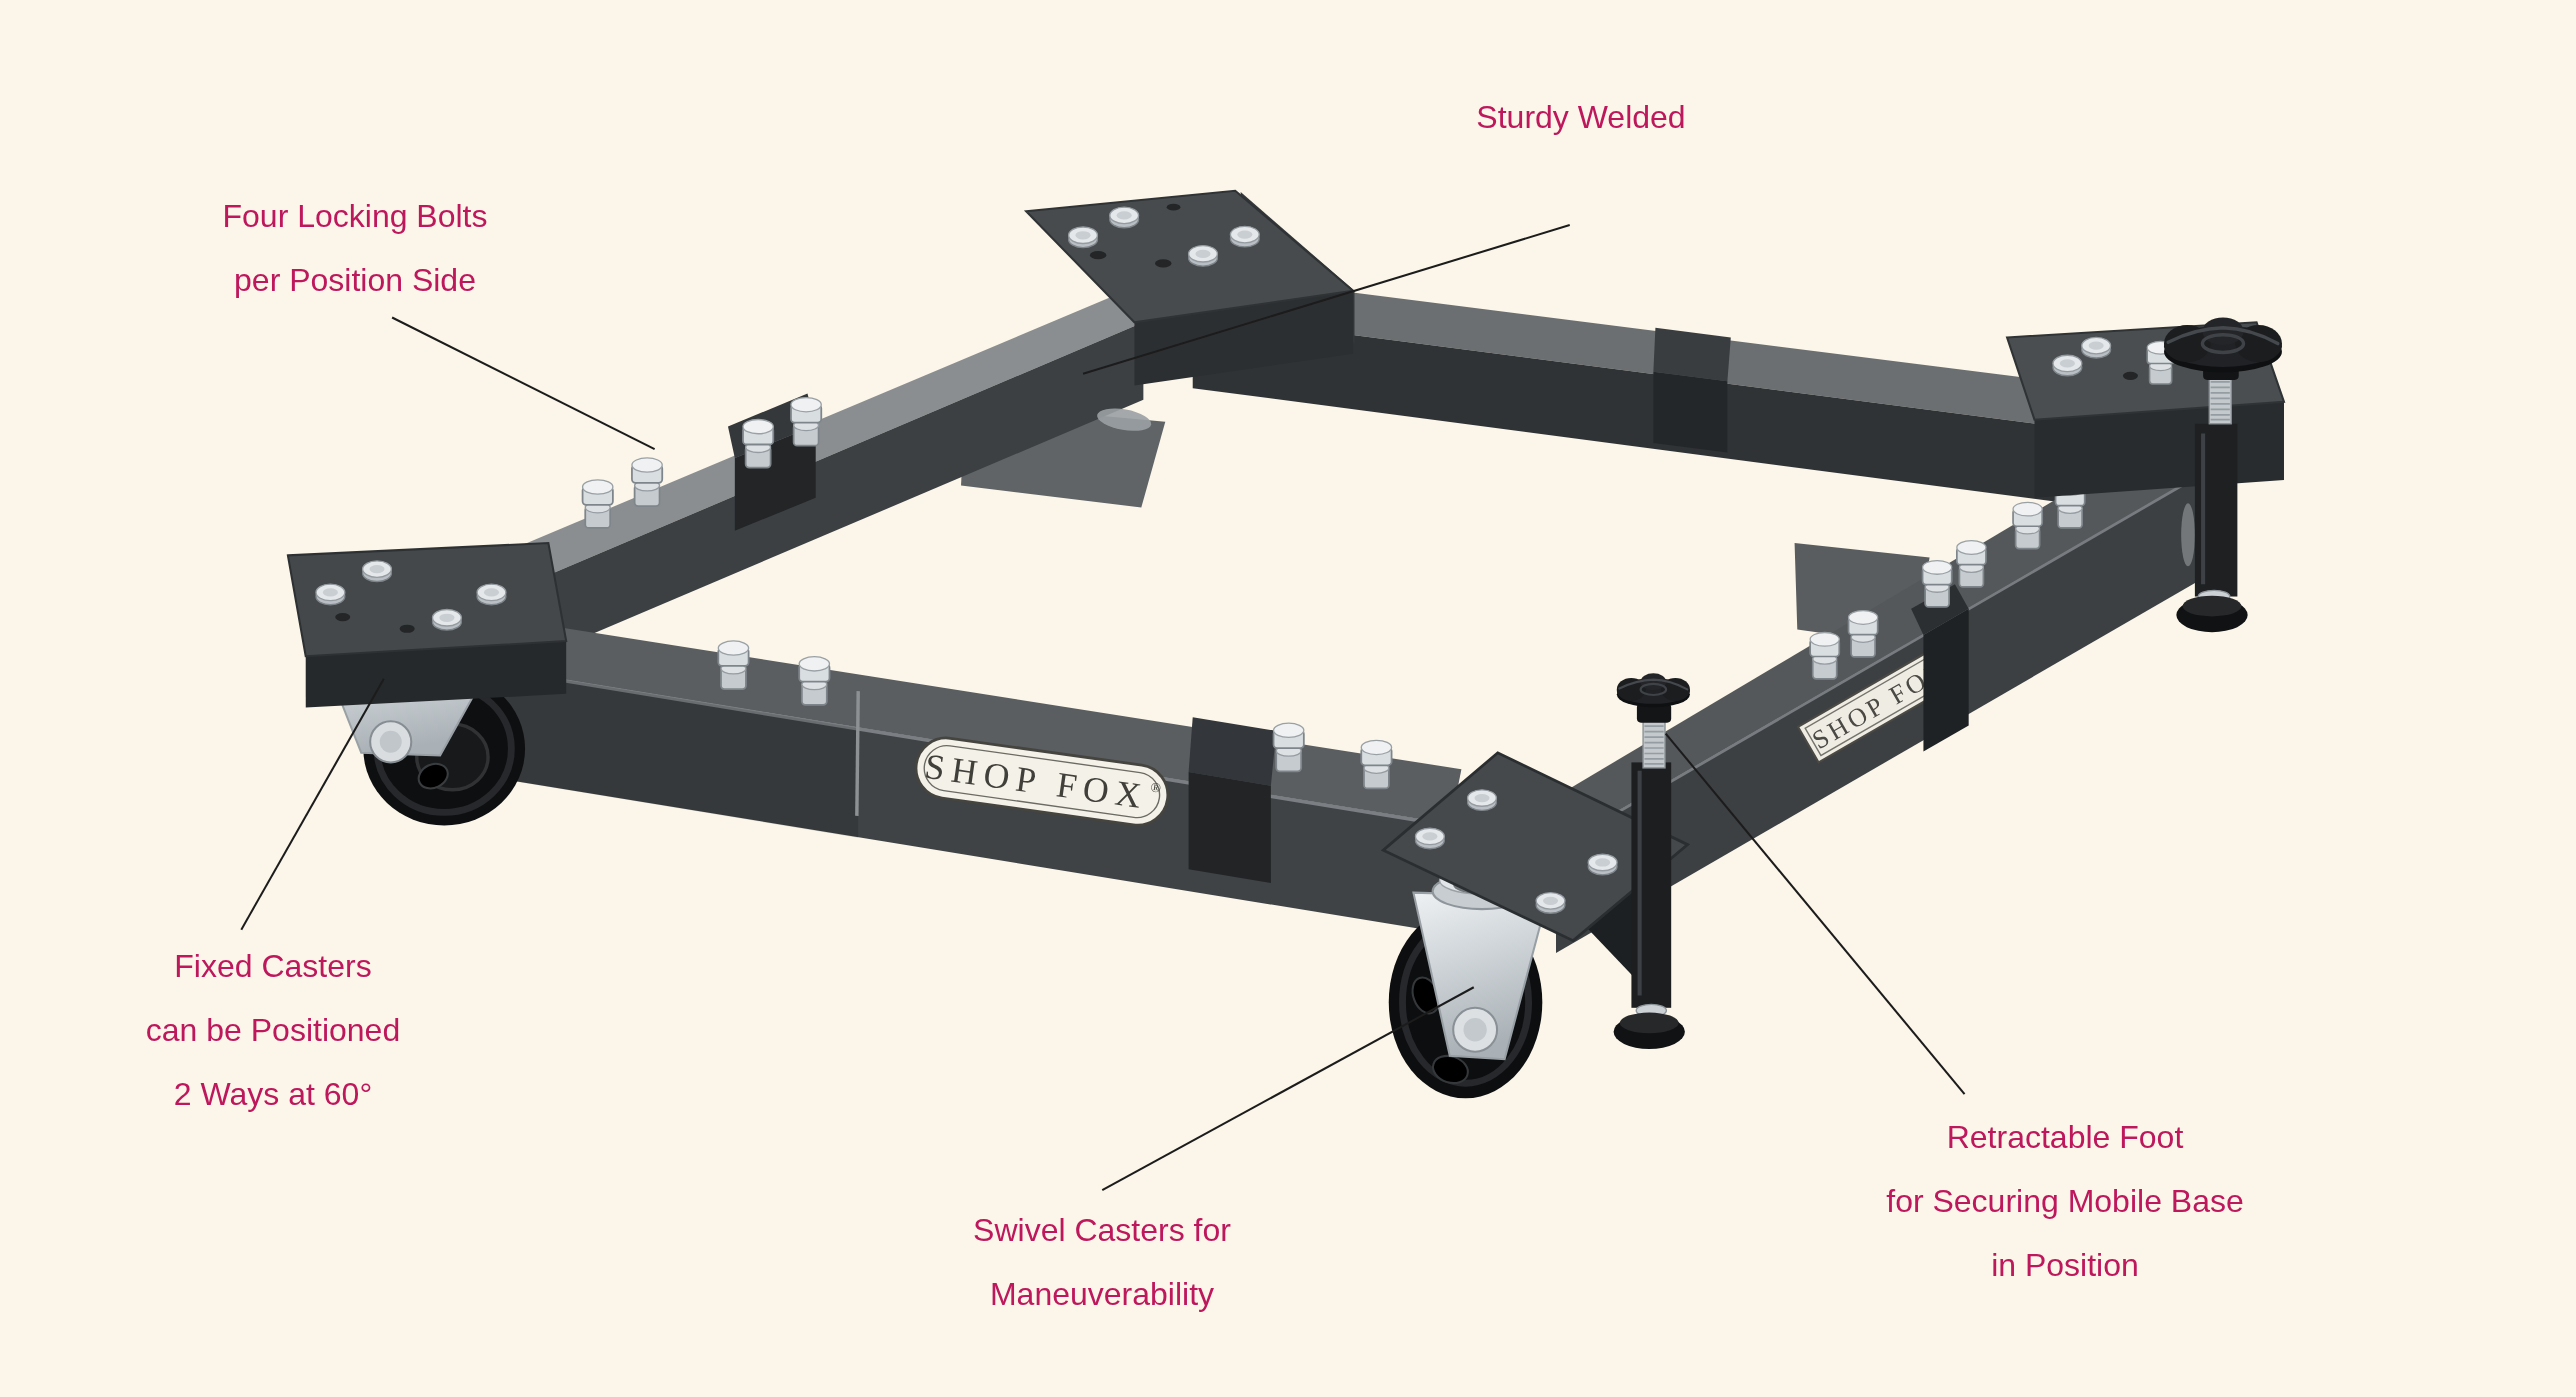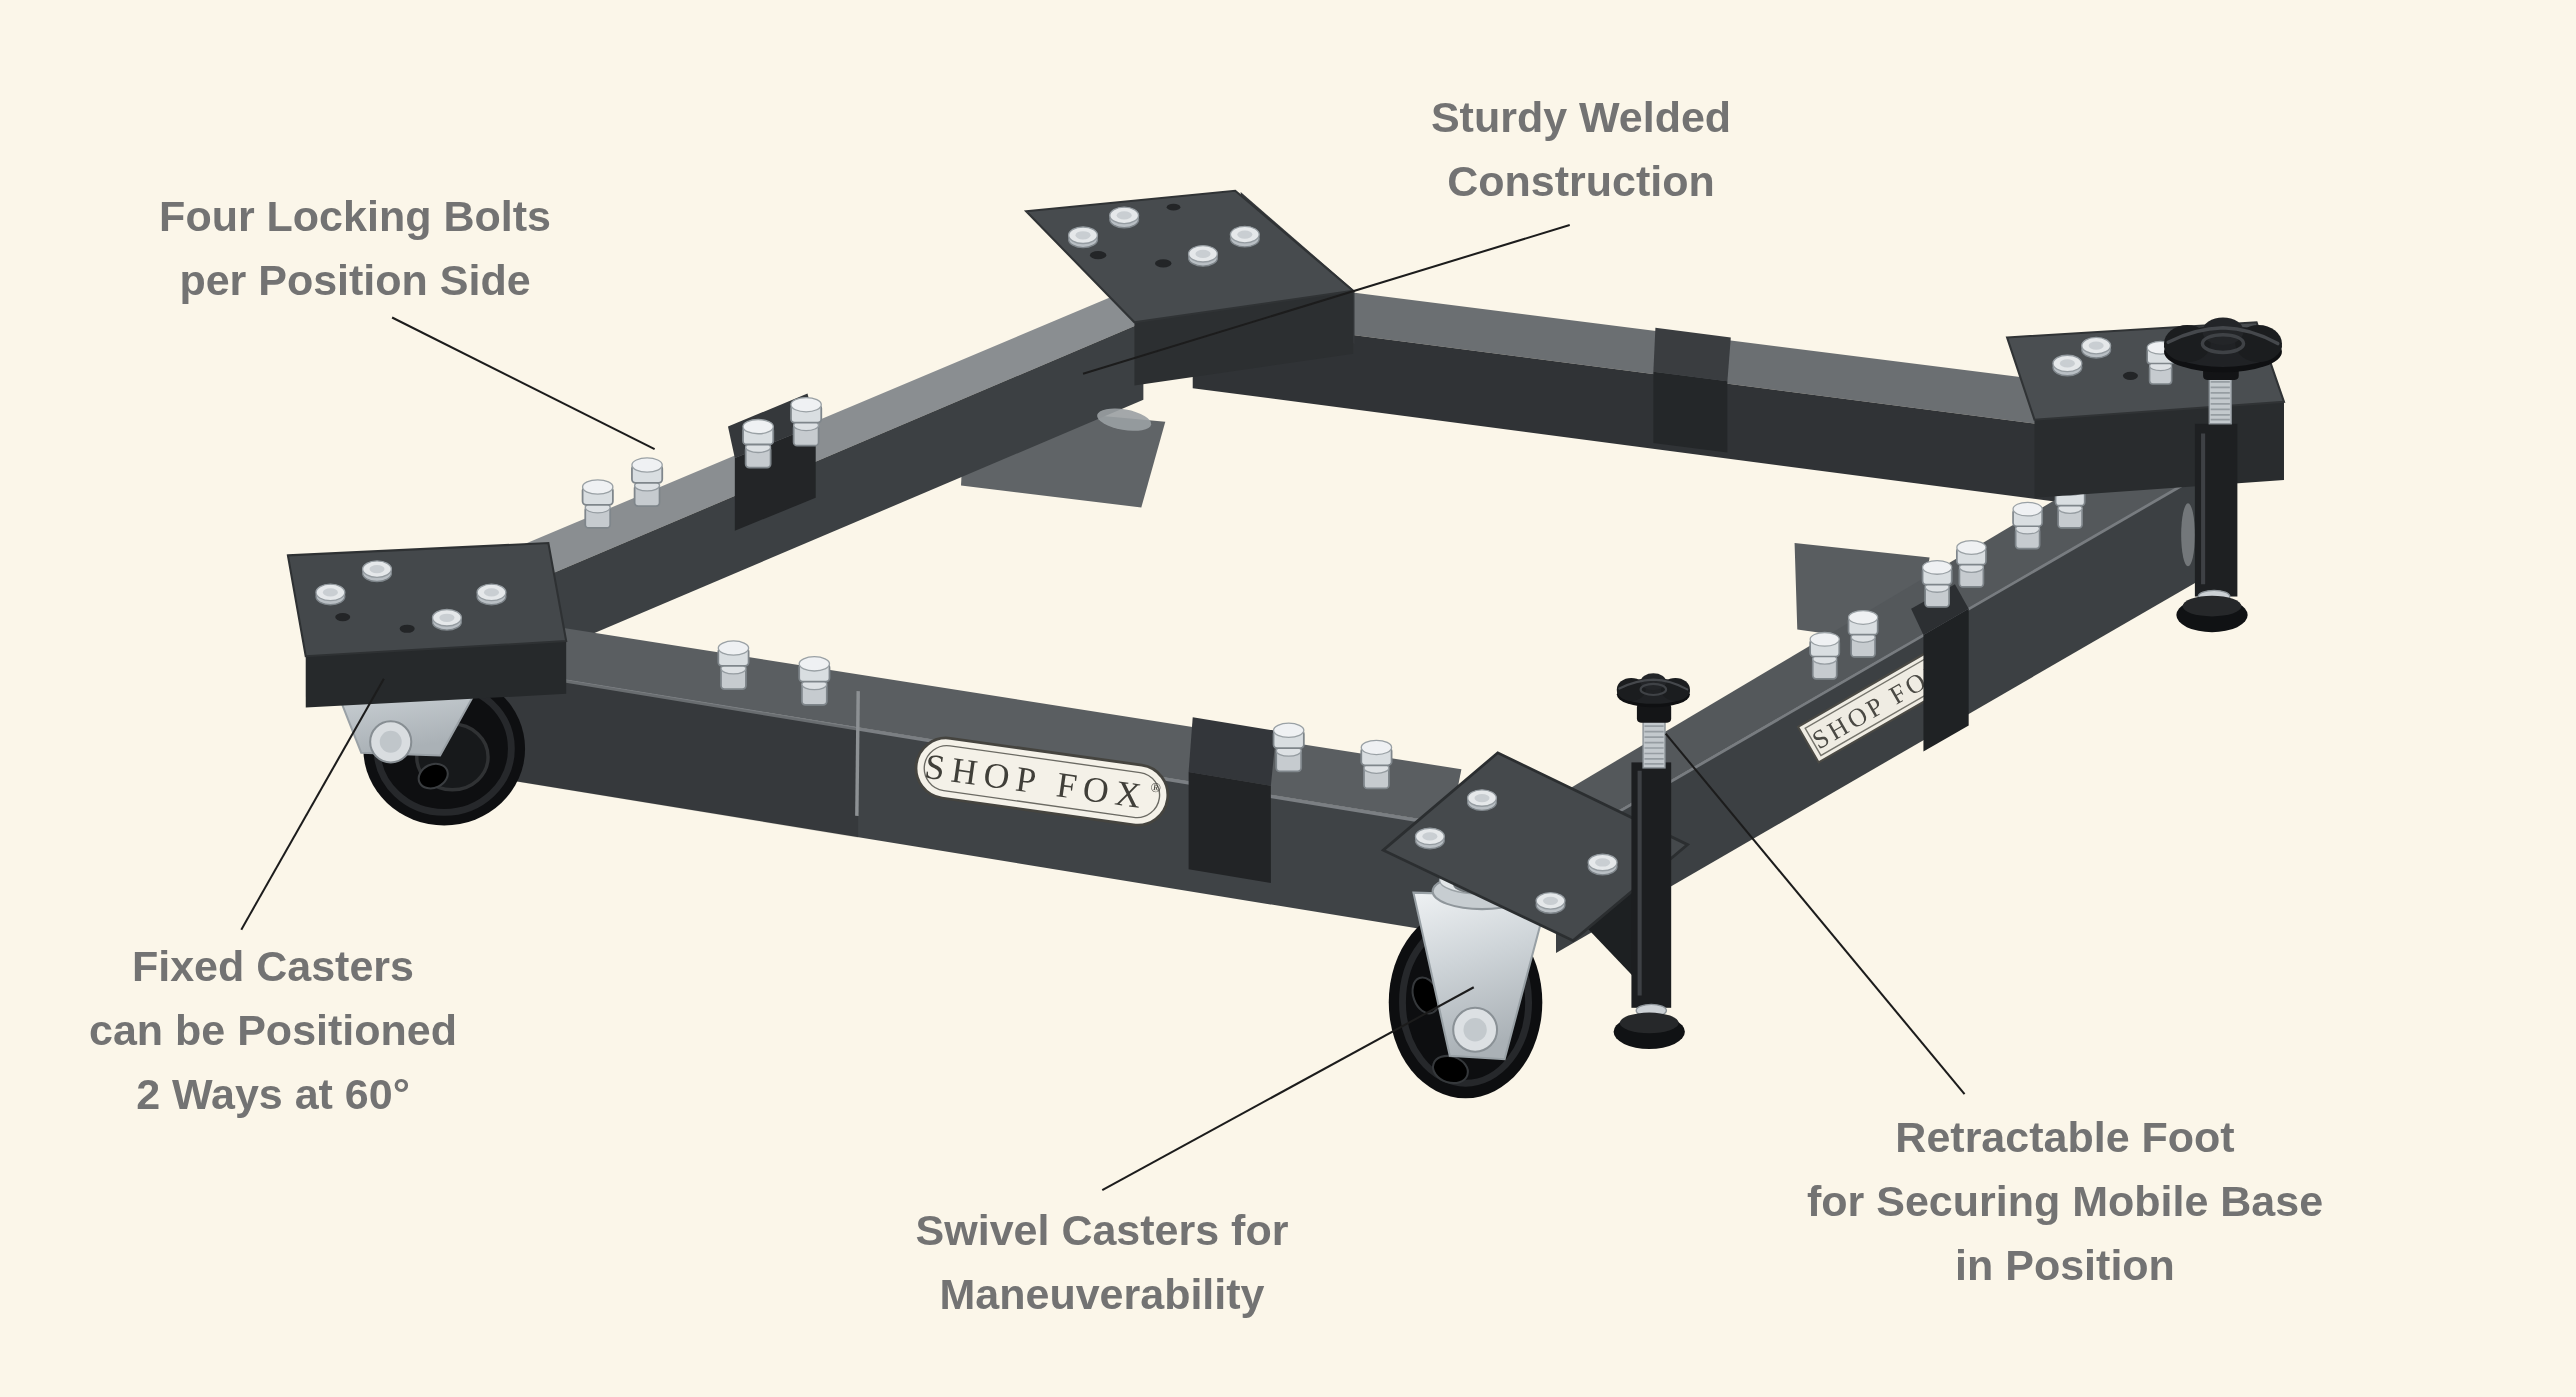--- a/index.html
+++ b/index.html
@@ -1,20 +1,20 @@
 <!DOCTYPE html>
 <html style="font-size:11px"><head>
 <meta charset="utf-8">
 <style>
   html,body{margin:0;padding:0;background:#FBF6E9;}
   .canvas{position:relative;width:2576px;height:1398px;overflow:hidden;
           font-family:"Liberation Sans",sans-serif;background:#FBF6E9;}
   .scene{position:absolute;left:0;top:0;width:100%;height:100%;}
   .callout{position:absolute;transform:translateX(-50%);text-align:center;
-           font-size:43px;line-height:64px;color:#737373;white-space:nowrap;font-weight:bold;}
+           font-size:32px;line-height:64px;color:#be185d;white-space:nowrap;}
   .callout span{display:block;}
   .c1{left:355px;top:184px;}
   .c2{left:1581px;top:85px;}
   .c3{left:241px;top:934px;margin-left:32px;}
   .c4{left:1102px;top:1198px;}
   .c5{left:2065px;top:1105px;}
   .badge-text{font-family:"Liberation Serif",serif;letter-spacing:10px;fill:#403f39;}
   .badge-text-side{font-family:"Liberation Serif",serif;letter-spacing:5px;fill:#4a4944;}
 </style>
 </head>
@@ -212,21 +212,20 @@
   </g>
 </svg>
 
 <div class="callout c1">
   <span>Four Locking Bolts</span>
   <span>per Position Side</span>
 </div>
 
 <div class="callout c2">
   <span>Sturdy Welded</span>
-  <span>Construction</span>
 </div>
 
 <div class="callout c3">
   <span>Fixed Casters</span>
   <span>can be Positioned</span>
   <span>2 Ways at 60°</span>
 </div>
 
 <div class="callout c5">
   <span>Retractable Foot</span>

